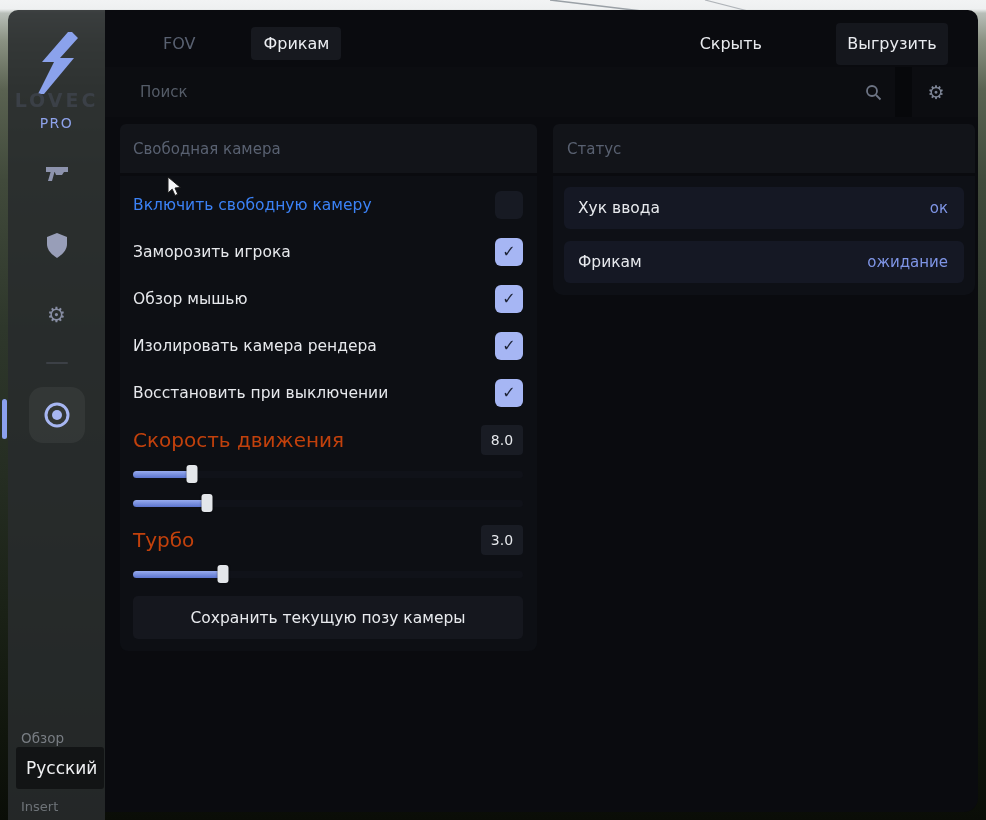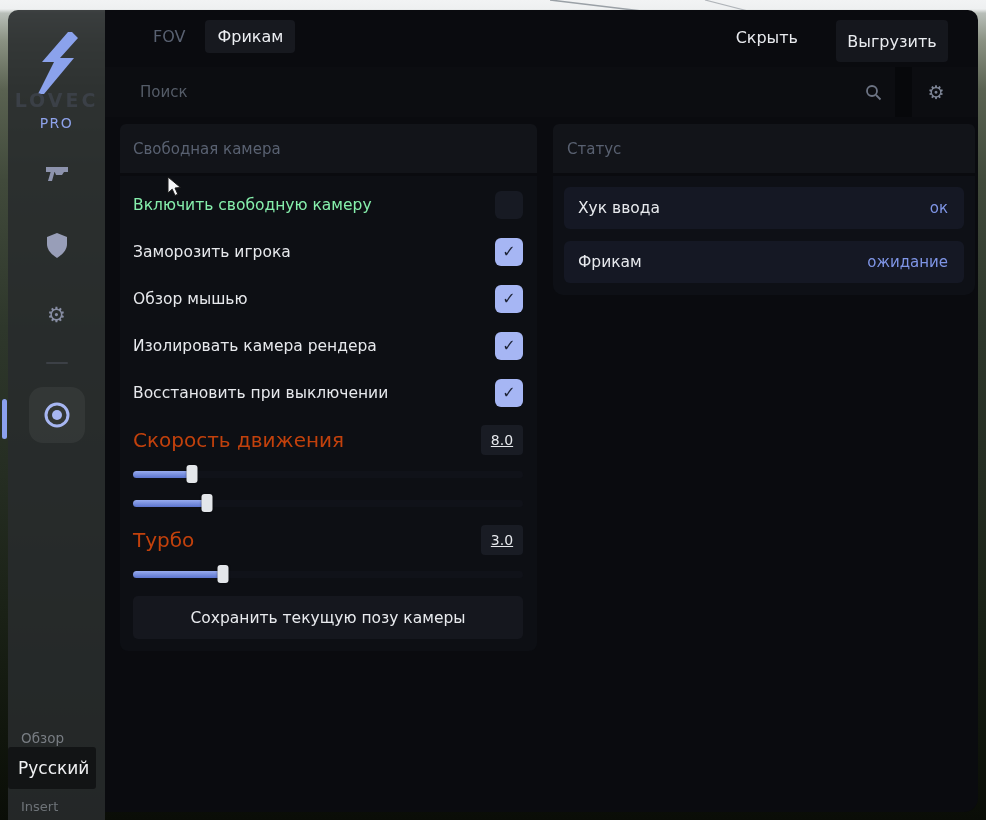--- a/index.html
+++ b/index.html
@@ -33,33 +33,33 @@
     display:flex; align-items:center; justify-content:center; cursor:pointer; }
   .side-icon.pistol { top:151px; }
   .side-icon.shieldi { top:222px; }
   .side-icon.geari  { top:292px; font-size:21px; color:#878da3; }
   .side-divider { position:absolute; left:50%; transform:translateX(-50%); top:352px;
     width:22px; height:2px; background:#3c4046; border-radius:1px; }
   .side-active { position:absolute; left:50%; transform:translateX(-50%); top:377px;
     width:56px; height:56px; border-radius:14px; background:rgba(255,255,255,0.055);
     display:flex; align-items:center; justify-content:center; }
   .lang-label { position:absolute; left:13px; top:720px; font-size:13.5px; color:#787d83; }
-  .lang-btn { position:absolute; left:0; top:737px; width:88px; height:42px;
+  .lang-btn { position:absolute; left:8px; top:737px; width:88px; height:42px;
     background:rgba(15,16,18,0.85); border-radius:3px; color:#f0f1f3; font-size:17px;
     display:flex; align-items:center; padding-left:10px; cursor:pointer; }
   .hotkey-key { position:absolute; left:13px; top:789px; font-size:13px; color:#6e7378; }
   .hotkey-action { position:absolute; left:13px; top:806px; font-size:13.5px; color:#5b79d6; cursor:pointer; }
   .active-indicator { position:absolute; left:2px; top:399px; width:5px; height:40px;
     border-radius:3px; background:#8ba0ee; }
 
   
   .main { flex:1; height:802px; background:#0a0b0f; border-radius:0 10px 14px 0;
     display:flex; flex-direction:column; }
 
-  .top-header { height:57px; display:flex; align-items:flex-start; padding:10px 30px 0 36px; flex:0 0 57px; }
+  .top-header { height:57px; display:flex; align-items:center; padding:10px 30px 0 46px; flex:0 0 57px;gap:36px; }
   .tab { font-size:16px; color:#596171; padding:7px 12px; border-radius:4px; cursor:pointer; }
   .tab.active { color:#eceef2; background:#17191f; margin-left:8px; }
   .spacer { flex:1; }
   .hide-btn { font-size:16px; color:#e8eaee; padding:8px 14px; cursor:pointer; }
   .unload-btn { font-size:16px; color:#e9ebef; background:#15171d; border-radius:4px;
     width:112px; height:42px; display:flex; align-items:center; justify-content:center;
     margin-left:24px; cursor:pointer; }
 
   .search-row { height:50px; flex:0 0 50px; background:#0c0d11; display:flex; align-items:center;
     padding-left:35px; }
@@ -76,33 +76,33 @@
   .section-header { height:49px; background:#121419; border-radius:6px 6px 0 0;
     display:flex; align-items:center; font-size:15px; color:#596171; }
   .section-header.left { padding-left:13px; }
   .section-header.right { padding-left:14px; }
 
   .card { background:#0d0f14; border-radius:0 0 8px 8px; margin-top:3px; }
   .freecam-card { padding:5px 14px 12px 13px; }
 
   .toggle-row { height:47px; display:flex; align-items:center; justify-content:space-between; cursor:pointer; }
   .toggle-label { font-size:15.5px; color:#e7e9ed; }
-  .toggle-label.dim { color:#86efac; }
+  .toggle-label.dim { color:#3b82f6; }
   .checkbox { width:28px; height:28px; border-radius:6px; background:#171a23;
     display:flex; align-items:center; justify-content:center; cursor:pointer; }
   .checkbox.on { background:#a6b6f4; }
   .check-glyph { display:none; color:#1d2335; font-size:16px; font-weight:bold; line-height:1; }
   .checkbox.on .check-glyph { display:block; }
 
   .slider-group { margin-top:3px; }
   .slider-head { height:42px; display:flex; align-items:center; justify-content:space-between; }
   .slider-label { font-size:20px; color:#c2410c; }
   .slider-value { min-width:42px; height:30px; background:#191c24; border-radius:4px;
     color:#e6e8ec; font-size:14px; display:flex; align-items:center; justify-content:center;
-    padding:12px 8px;text-decoration:underline; }
+    padding:12px 8px; }
   .slider-trackwrap { height:26px; display:flex; align-items:center; position:relative; cursor:pointer; }
   .slider-track { width:100%; height:7px; background:#101219; border-radius:4px; position:relative; }
   .slider-fill { height:7px; border-radius:4px 0 0 4px;
     background:linear-gradient(180deg,#97abef,#5b74ce); }
   .slider-thumb { position:absolute; top:50%; transform:translate(-50%,-50%);
     width:11px; height:18px; background:#e3e6ea; border-radius:3px; box-shadow:0 0 2px rgba(0,0,0,0.6); }
 
   .save-btn { margin-top:9px; height:43px; background:#15171e; border-radius:5px;
     display:flex; align-items:center; justify-content:center; font-size:15.5px; color:#e8eaee; cursor:pointer; }
 

